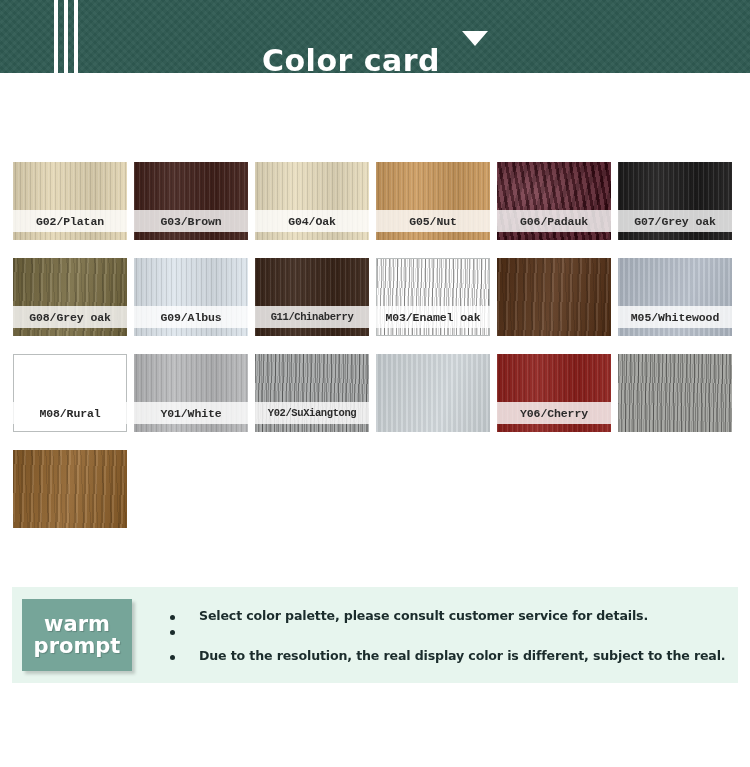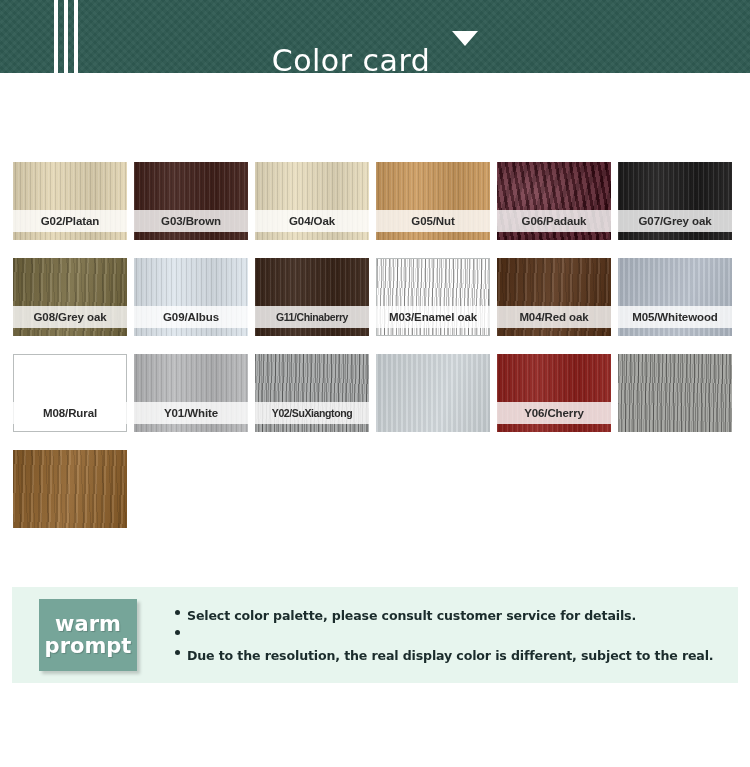--- a/index.html
+++ b/index.html
@@ -28,21 +28,21 @@
     display: flex; gap: 6px;
   }
   .banner-stripes i { display:block; width: 4px; height: 73px; background: #ffffff; }
   .banner-title-wrap {
     position: absolute; top: 0; left: 0; width: 750px; height: 73px;
     display: flex; align-items: center; justify-content: center; gap: 22px;
   }
   .banner-title {
     color: #ffffff;
     font-size: 30px;
-    font-weight: 400;
+    font-weight: 700;
     letter-spacing: 0.5px;
     line-height: 1;
     font-family: "DejaVu Sans", "Liberation Sans", sans-serif;
     margin-top: 48px;
   }
   .banner-caret {
     width: 0; height: 0;
     border-left: 13px solid transparent;
     border-right: 13px solid transparent;
     border-top: 15px solid #ffffff;
@@ -71,56 +71,56 @@
     position: absolute;
     left: 0; right: 0; bottom: 8px;
     height: 22px;
     background: rgba(255,255,255,0.80);
     display: flex; align-items: center; justify-content: center;
     color: #2b2b2b;
     font-size: 11.5px;
     font-weight: 700;
     letter-spacing: -0.1px;
     white-space: nowrap;
-    font-family: Liberation Sans, sans-serif;
+    font-family: Liberation Mono, monospace;
     margin-top: 16px;
   }
   .swatch .label.tight { font-size: 10.5px; letter-spacing: -0.4px; }
 
   
   .prompt-box {
     position: absolute;
     left: 12px; top: 587px;
     width: 726px; height: 96px;
     background: #e7f5ee;
     display: flex; align-items: center;
   }
   .prompt-badge {
-    margin-left: 27px;
-    width: 98px; height: 72px;
+    margin-left: 10px;
+    width: 110px; height: 72px;
     background: #76a599;
     box-shadow: 3px 3px 3px rgba(0,0,0,0.18);
     display: flex; flex-direction: column;
     align-items: center; justify-content: center;
     color: #ffffff;
     font-weight: 700;
     font-size: 21px;
     line-height: 1.05;
     text-shadow: 1px 1px 1px rgba(0,0,0,0.18);
     font-family: "DejaVu Sans", "Liberation Sans", sans-serif;
     flex: 0 0 auto;
   }
   .prompt-list {
     margin-left: 38px;
     display: flex; flex-direction: column;
     gap: 10px;
     flex: 1 1 auto;
   }
   .prompt-item {
-    display: flex; align-items: center; gap: 7px;
+    display: flex; align-items: flex-end; gap: 24px;
     color: #1b2c2c;
     font-size: 12.6px;
     font-weight: 700;
     font-family: "DejaVu Sans", "Liberation Sans", sans-serif;
     letter-spacing: -0.15px;
   }
   .prompt-item .dot {
     width: 5px; height: 5px; border-radius: 50%;
     background: #1b2c2c; flex: 0 0 auto;
     position: relative; top: -3px;
@@ -179,21 +179,20 @@
       <div class="swatch">
         <div class="tex" style="background-color: rgb(59, 38, 26); background-image: repeating-linear-gradient(90deg, rgba(255, 255, 255, 0.1) 0px, rgba(255, 255, 255, 0.1) 1px, rgba(0, 0, 0, 0) 1px, rgba(0, 0, 0, 0) 2px, rgba(0, 0, 0, 0.1) 2px, rgba(0, 0, 0, 0.1) 3px, rgba(0, 0, 0, 0) 3px, rgba(0, 0, 0, 0) 5px), linear-gradient(90deg, rgba(0, 0, 0, 0.1), rgba(255, 255, 255, 0.07) 35%, rgba(0, 0, 0, 0.09) 70%, rgba(255, 255, 255, 0.05));"></div>
         <div class="label tight">G11/Chinaberry</div>
       </div>
       <div class="swatch bordered">
         <div class="tex" style="background-color: rgb(253, 253, 253); background-image: repeating-linear-gradient(91deg, rgba(0, 0, 0, 0.3) 0px, rgba(0, 0, 0, 0.3) 1px, rgba(0, 0, 0, 0) 1px, rgba(0, 0, 0, 0) 4px), repeating-linear-gradient(89deg, rgba(0, 0, 0, 0.18) 0px, rgba(0, 0, 0, 0.18) 1px, rgba(0, 0, 0, 0) 1px, rgba(0, 0, 0, 0) 7px), repeating-linear-gradient(94deg, rgba(0, 0, 0, 0.12) 0px, rgba(0, 0, 0, 0.12) 1px, rgba(0, 0, 0, 0) 1px, rgba(0, 0, 0, 0) 3px);"></div>
         <div class="label">M03/Enamel oak</div>
       </div>
       <div class="swatch">
         <div class="tex" style="background-color: rgb(91, 52, 24); background-image: repeating-linear-gradient(92deg, rgba(0, 0, 0, 0.16) 0px, rgba(0, 0, 0, 0.16) 2px, rgba(255, 255, 255, 0.09) 2px, rgba(255, 255, 255, 0.09) 4px, rgba(0, 0, 0, 0.05) 4px, rgba(0, 0, 0, 0.05) 9px), repeating-linear-gradient(88deg, rgba(0, 0, 0, 0.1) 0px, rgba(0, 0, 0, 0.1) 1px, rgba(255, 255, 255, 0) 1px, rgba(255, 255, 255, 0) 7px), linear-gradient(100deg, rgba(0, 0, 0, 0.16), rgba(255, 255, 255, 0.1) 50%, rgba(0, 0, 0, 0.14));"></div>
-        <div class="label">M04/Red oak</div>
       </div>
       <div class="swatch">
         <div class="tex" style="background-color: rgb(179, 188, 200); background-image: repeating-linear-gradient(90deg, rgba(255, 255, 255, 0.12) 0px, rgba(255, 255, 255, 0.12) 2px, rgba(0, 0, 0, 0.05) 2px, rgba(0, 0, 0, 0.05) 5px), linear-gradient(105deg, rgba(0, 0, 0, 0.08), rgba(255, 255, 255, 0.12) 60%, rgba(0, 0, 0, 0.07));"></div>
         <div class="label">M05/Whitewood</div>
       </div>
       <div class="swatch bordered">
         <div class="tex" style="background-color: rgb(255, 255, 255);"></div>
         <div class="label">M08/Rural</div>
       </div>
       <div class="swatch">

